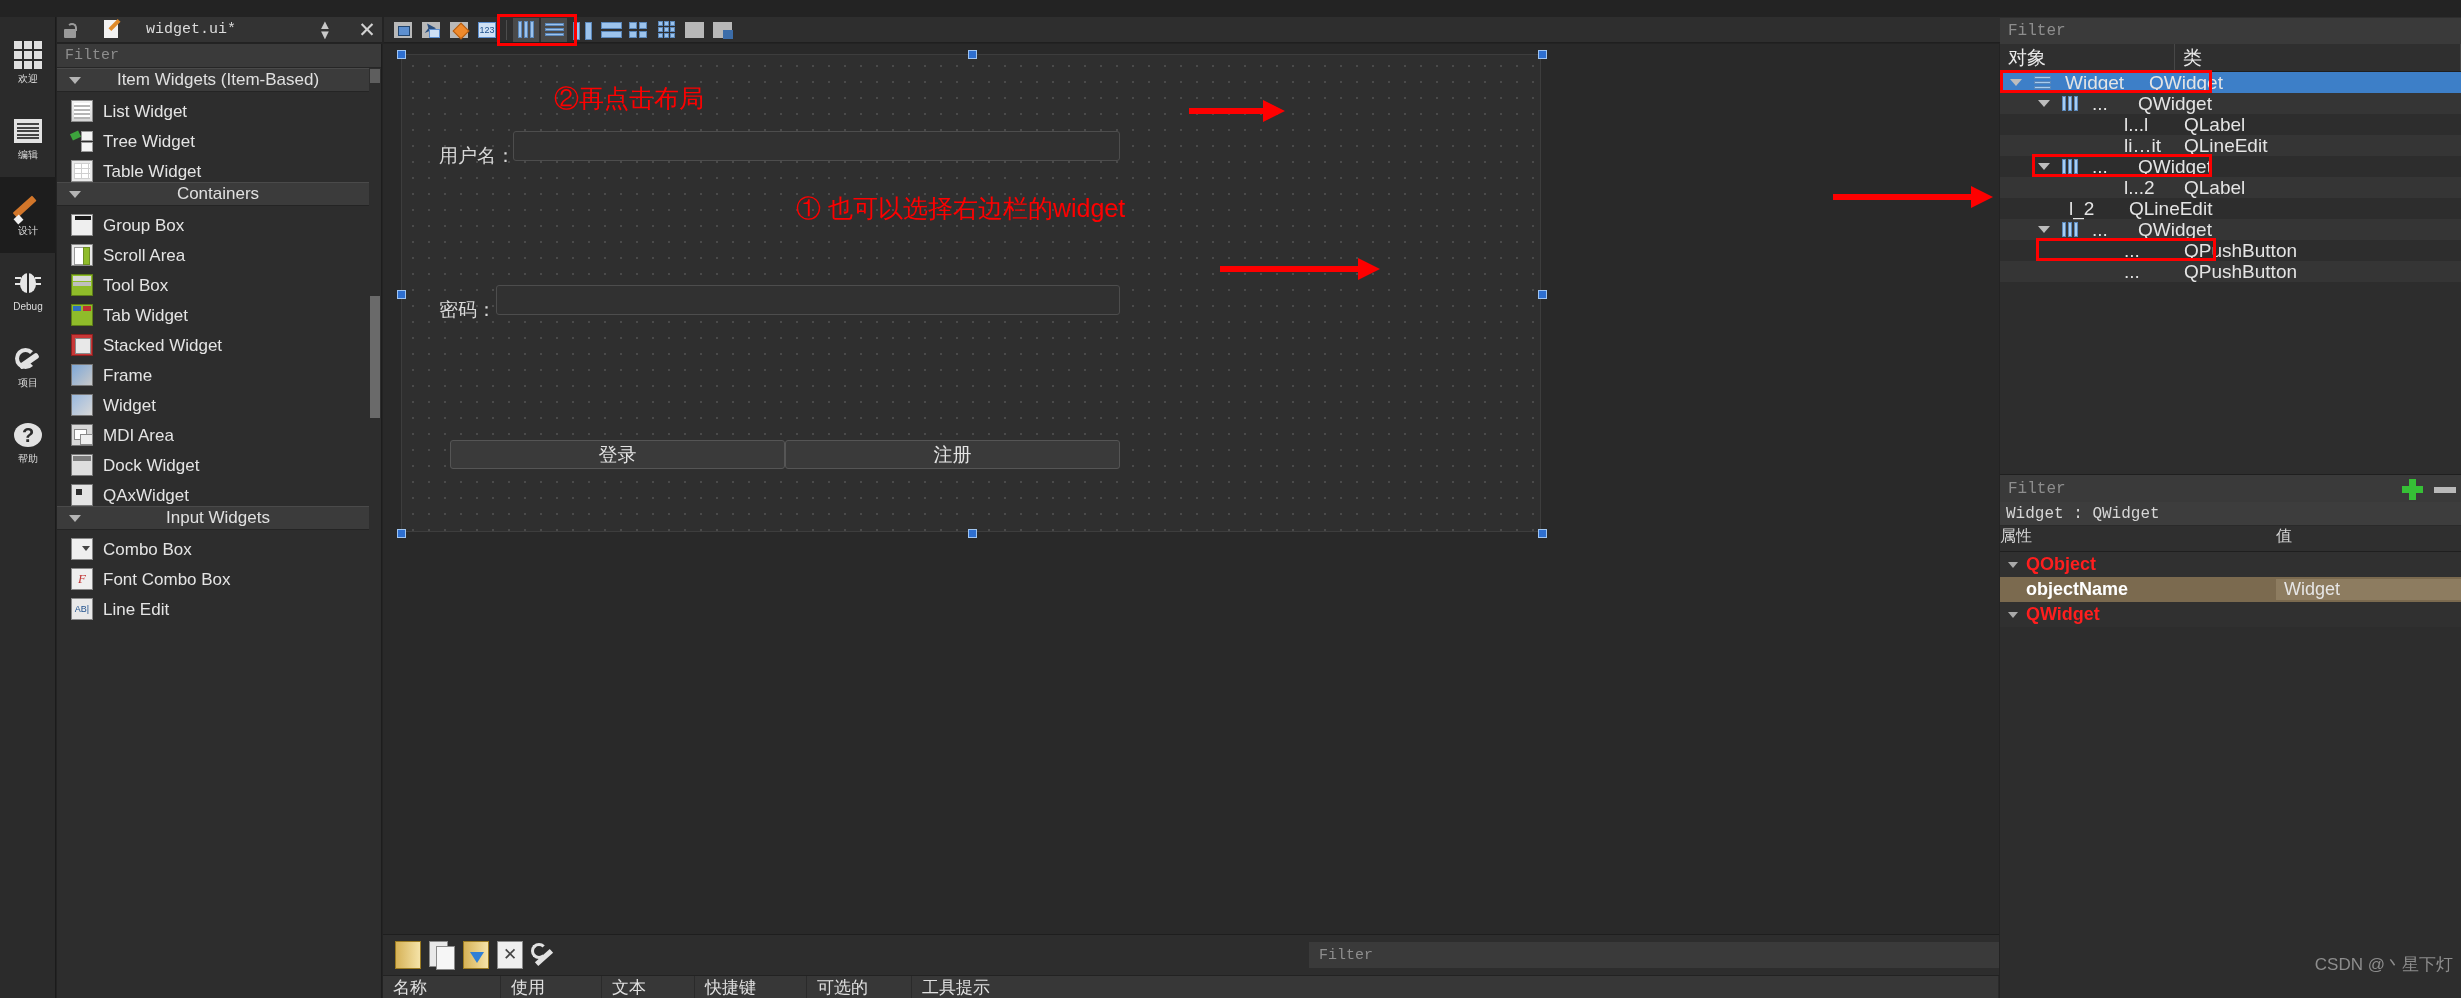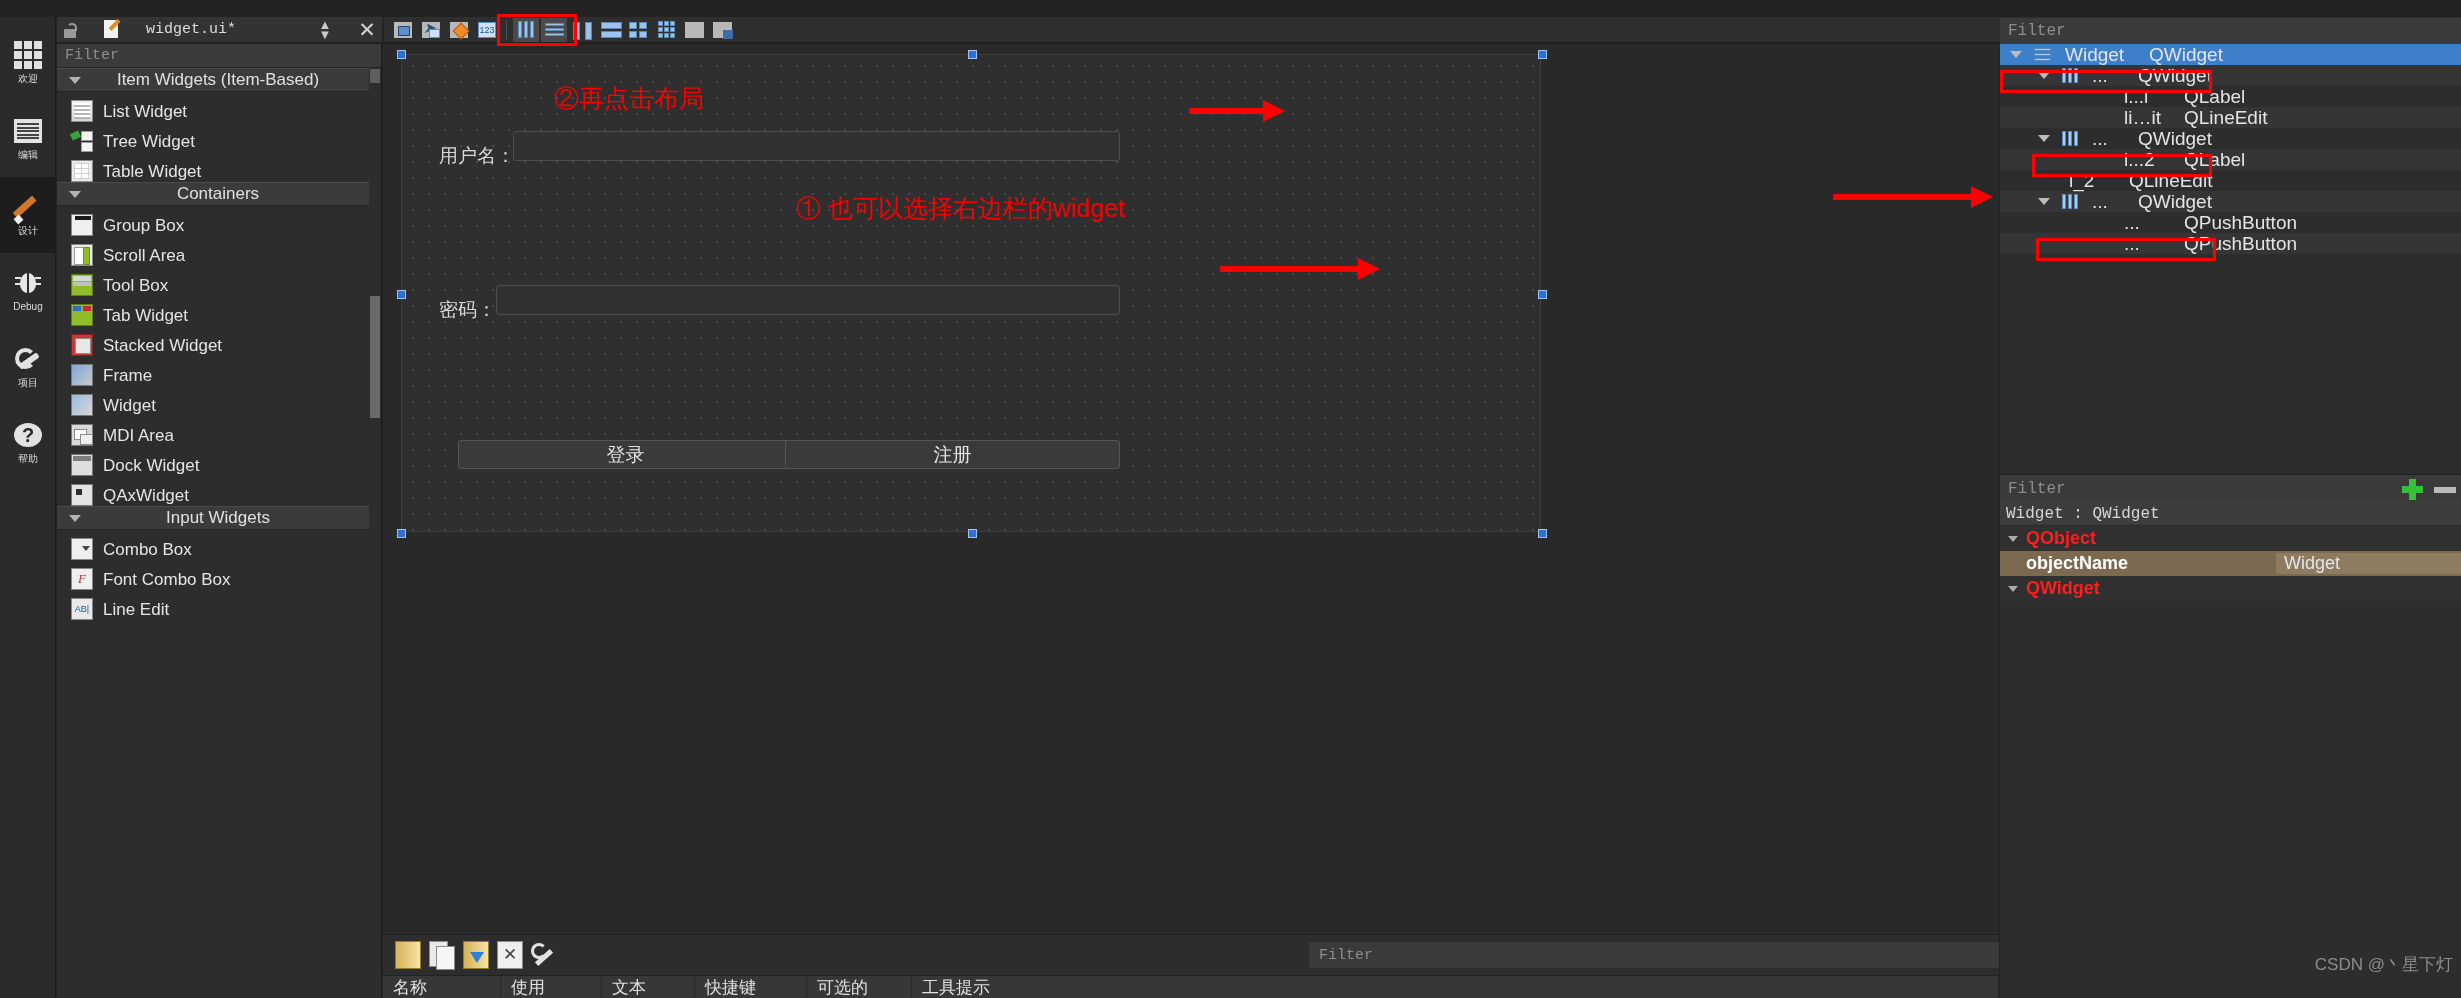--- a/index.html
+++ b/index.html
@@ -537,21 +537,21 @@
       <span class="anno" style="left:152px;top:27px">②再点击布局</span>
 
       <span class="frmlabel" style="left:37px;top:88px">用户名：</span>
       <div class="frminput" style="left:111px;top:76px;width:607px;height:30px"></div>
 
       <span class="anno" style="left:394px;top:137px">① 也可以选择右边栏的widget</span>
 
       <span class="frmlabel" style="left:37px;top:242px">密码：</span>
       <div class="frminput" style="left:94px;top:230px;width:624px;height:30px"></div>
 
-      <div class="frmbtn" style="left:56px;top:385px;width:335px;height:29px">登录</div>
+      <div class="frmbtn" style="left:48px;top:385px;width:335px;height:29px">登录</div>
       <div class="frmbtn" style="left:383px;top:385px;width:335px;height:29px">注册</div>
     </div>
 
     <div class="arrow" style="left:806px;top:64px;width:96px">
       <div class="shaft" style="width:74px"></div>
         <div class="head" style="left:74px"></div>
     </div>
     <div class="arrow" style="left:1450px;top:150px;width:160px">
       <div class="shaft" style="width:138px"></div>
         <div class="head" style="left:138px"></div>
@@ -582,20 +582,24 @@
       <div style="flex:1">工具提示</div>
     </div>
   </div>
 
   <div class="rightpane">
     <div class="rtfilter">
       <span>Filter</span>
     </div>
 
     <div class="objtree">
+      <div class="treehead">
+        <span class="th" style="width:175px">对象</span>
+        <span class="th" style="flex:1">类</span>
+      </div>
 
       <div class="trow sel">
         <span class="tri2" style="margin-left:10px"></span>
         <span class="hbars" style="margin-left:12px">
             <i></i>
             <i></i>
             <i></i>
           </span>
         <span class="oname" style="margin-left:14px;width:84px">Widget</span>
         <span class="ocls">QWidget</span>
@@ -662,20 +666,24 @@
 
     <div class="propsplit">
       <div class="propfilter">
         <span class="pf">
           <span>Filter</span>
         </span>
         <span class="plus"></span>
         <span class="minus"></span>
       </div>
       <div class="objline">Widget : QWidget</div>
+      <div class="prophead">
+        <span style="width:276px">属性</span>
+        <span style="flex:1">值</span>
+      </div>
 
       <div class="prow grp">
         <span class="pk">
           <span class="tri3"></span>
           <span>QObject</span>
         </span>
         <span class="pv"></span>
       </div>
       <div class="prow hl">
         <span class="pk">

